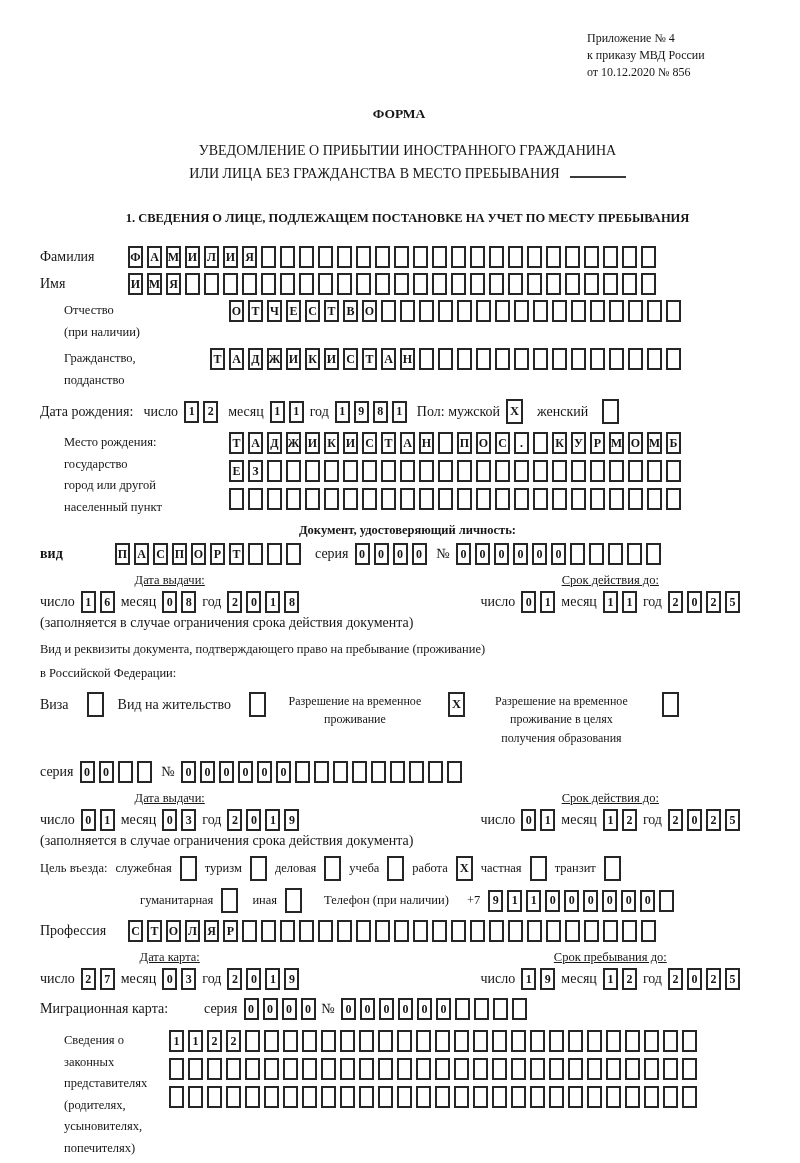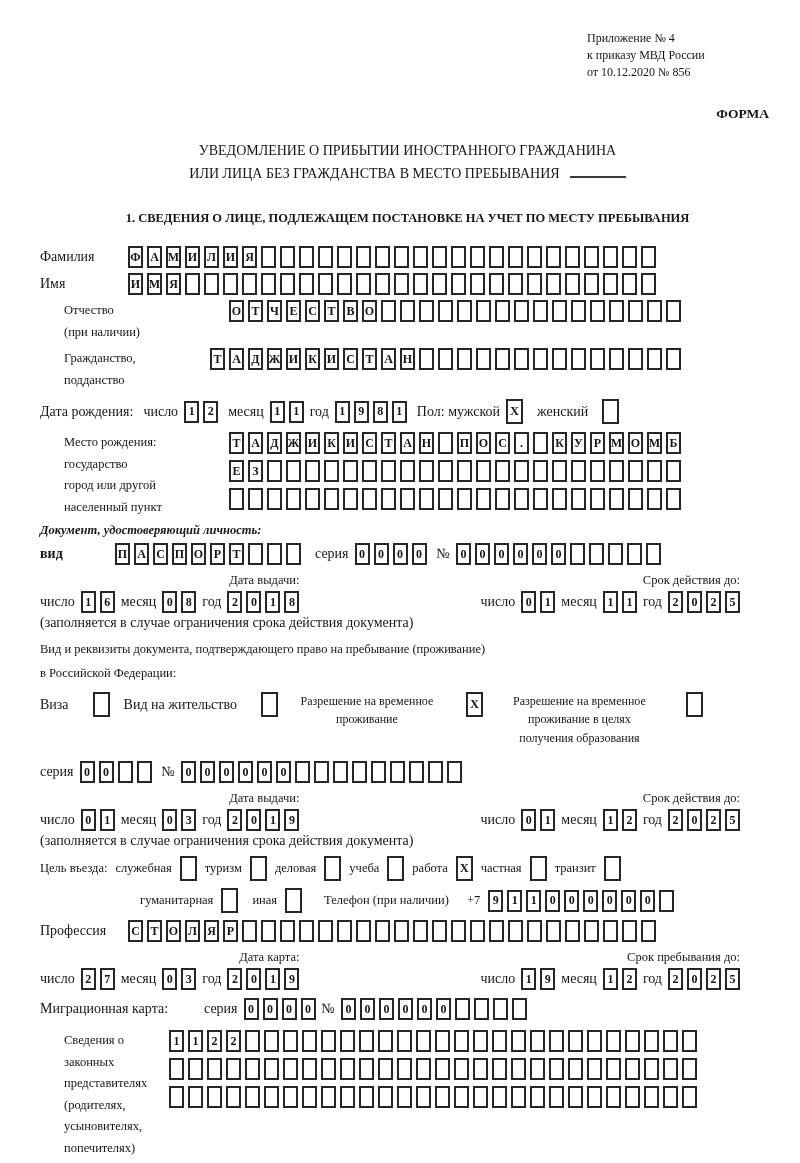--- a/index.html
+++ b/index.html
@@ -7,21 +7,21 @@
   body {
     width:800px; height:1163px;
     font-family:"Liberation Serif","DejaVu Serif",serif;
     color:#161616;
   }
   .page { width:800px; height:1163px; padding:30px 25px 12px 40px; overflow:hidden; }
 
   
   .annex { margin-left:auto; width:188px; font-size:12px; line-height:1.4; }
   .annex-note { font-size:11.5px; line-height:1.4; margin-top:5px; }
-  .forma { text-align:right; font-weight:bold; font-size:13.5px; margin:26px 6px 0 0; }
+  .forma { text-align:center; font-weight:bold; font-size:13.5px; margin:26px 17px 0 0; }
   .title { text-align:center; font-weight:normal; font-size:14px; line-height:1.6; margin-top:18px; }
   .blank-line { display:inline-block; width:56px; border-bottom:2px solid #3a3a3a; vertical-align:baseline; margin-left:10px; }
   .sec-heading { text-align:center; font-weight:bold; font-size:12.5px; margin-top:26px; margin-bottom:20px; }
 
   
   .row { display:flex; align-items:center; margin-bottom:5px; }
   .row.top { align-items:flex-start; }
   .lbl { font-size:14px; flex:none; }
   .lblcol { font-size:12.5px; line-height:1.72; white-space:pre-line; flex:none;margin-left:24px; }
   .w88 { width:88px; } .w146 { width:146px; } .w165 { width:165px; }
@@ -37,37 +37,37 @@
   .checkbox {
     width:17px; height:25px; border:2px solid #262626; flex:none;
     display:inline-flex; align-items:center; justify-content:center;
     font-size:12.5px; font-weight:bold;
   }
   .gap6 { margin-left:6px; } .gap10 { margin-left:10px; } .gap14 { margin-left:14px; }
 
   
   .dates-wrap { display:flex; justify-content:space-between; width:700px; margin-bottom:2px; }
   .date-col { }
-  .date-title { font-size:12.5px; text-align:right; margin-bottom:3px; }
+  .date-title { font-size:12.5px; text-align:center; margin-bottom:3px;text-decoration:underline; }
   .date-row { display:flex; align-items:center; gap:6px; }
   .note-right { font-size:14px; width:758px; margin:1px 0 7px 0; }
 
   .intro { font-size:12.5px; line-height:1.9; }
 
   
   .cb-row { display:flex; align-items:flex-start; margin:6px 0 14px 0; }
-  .cb-item { display:flex; align-items:flex-start; gap:24px; }
+  .cb-item { display:flex; align-items:flex-start; gap:18px; }
   .cb-label-multi { font-size:12px; text-align:center; white-space:pre-line; line-height:1.55; }
   .cb-item .lbl { line-height:25px; }
 
   .purpose-row { display:flex; align-items:center; gap:8px; margin-bottom:7px; flex-wrap:nowrap; }
   .purpose-row .lbl { font-size:12.5px; }
   .mb10 { margin-bottom:10px; }
   .mt8 { margin-top:8px; }
-  .doc-heading { text-align:left; font-weight:bold; font-size:12.5px; margin:3px 0 5px 0;font-style:italic; }
+  .doc-heading { text-align:center; font-weight:bold; font-size:12.5px; margin:3px 0 5px 0; }
 </style>
 </head>
 <body>
 
 <div class="page">
 
   <div class="annex">
     <div>Приложение № 4</div>
     <div>к приказу МВД России</div>
     <div>от 10.12.2020 № 856</div>

